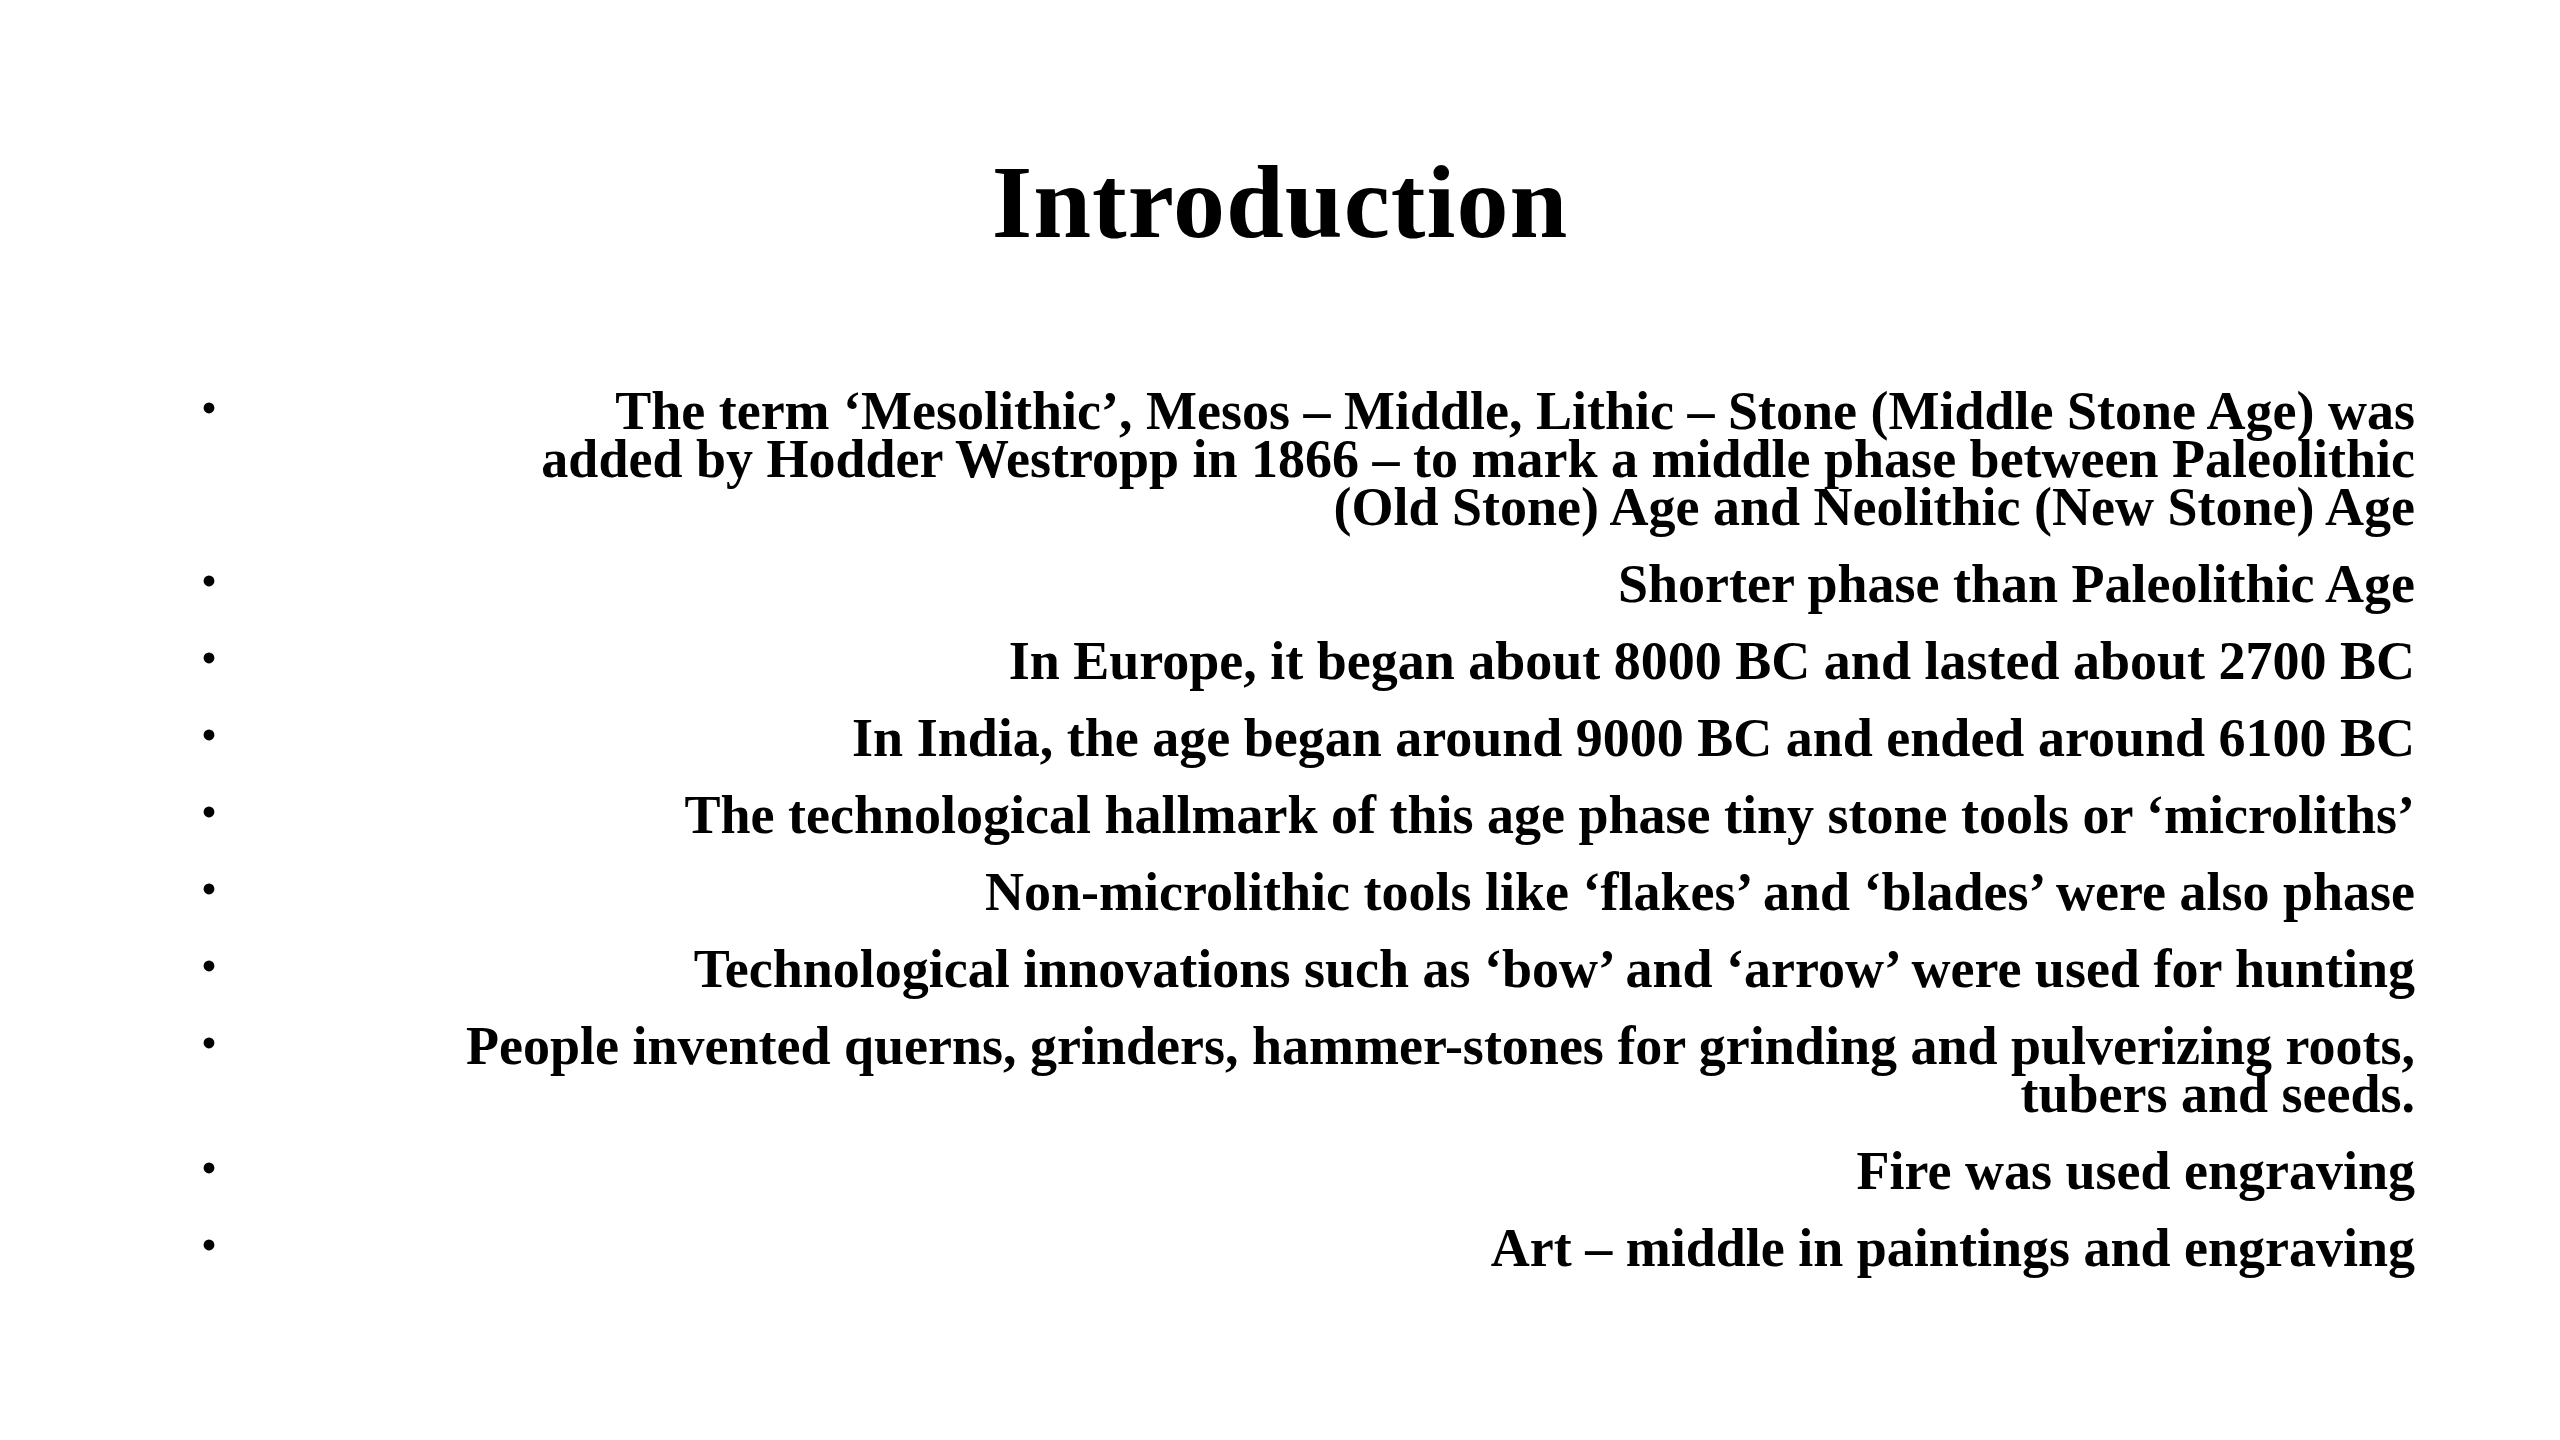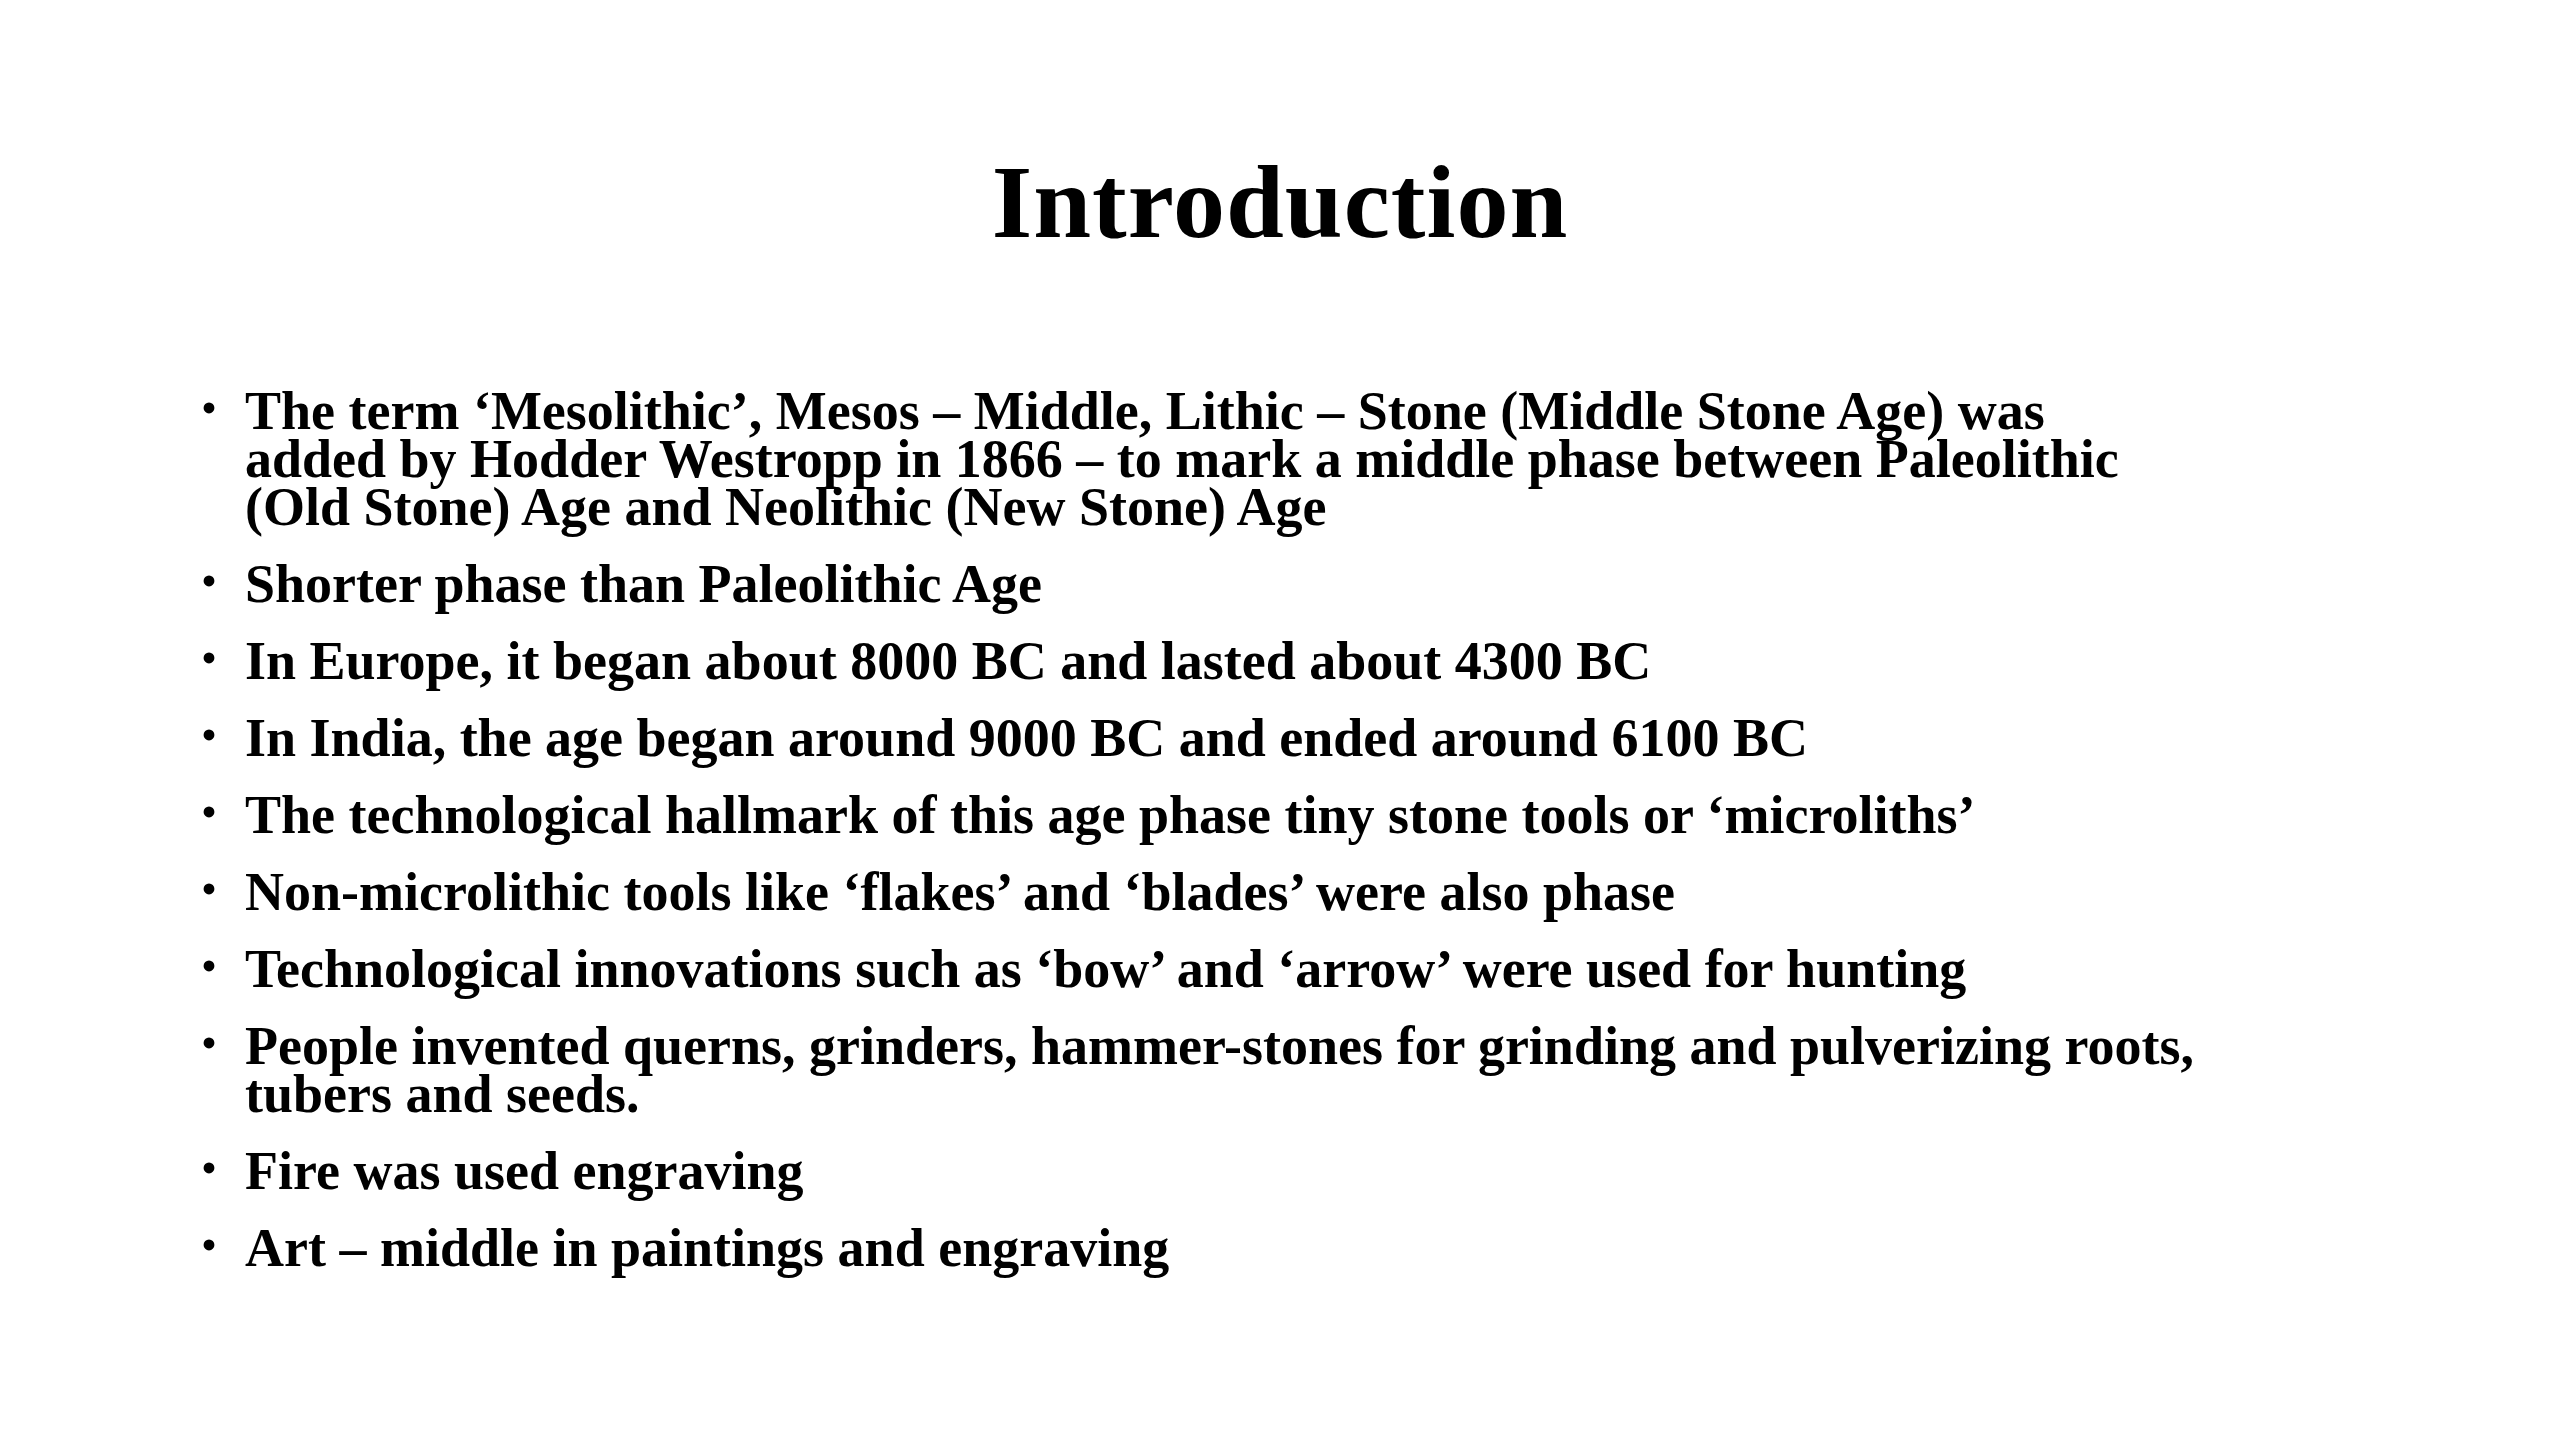--- a/index.html
+++ b/index.html
@@ -50,20 +50,21 @@
   .dot {
     position: absolute;
     left: 2px;
     top: -2px;
     font-size: 40px;
     line-height: 48px;
   }
   .txt {
     display: block;
     white-space: pre-line;
+    text-align: right;
   }
 </style>
 </head>
 <body>
 
 <div class="slide">
 
   <h1 class="title">Introduction</h1>
 
   <ul class="bullets">
@@ -72,21 +73,21 @@
       <span class="txt">The term ‘Mesolithic’, Mesos – Middle, Lithic – Stone (Middle Stone Age) was
 added by Hodder Westropp in 1866 – to mark a middle phase between Paleolithic
 (Old Stone) Age and Neolithic (New Stone) Age</span>
     </li>
     <li>
       <span class="dot">•</span>
       <span class="txt">Shorter phase than Paleolithic Age</span>
     </li>
     <li>
       <span class="dot">•</span>
-      <span class="txt">In Europe, it began about 8000 BC and lasted about 4300 BC</span>
+      <span class="txt">In Europe, it began about 8000 BC and lasted about 2700 BC</span>
     </li>
     <li>
       <span class="dot">•</span>
       <span class="txt">In India, the age began around 9000 BC and ended around 6100 BC</span>
     </li>
     <li>
       <span class="dot">•</span>
       <span class="txt">The technological hallmark of this age phase tiny stone tools or ‘microliths’</span>
     </li>
     <li>

